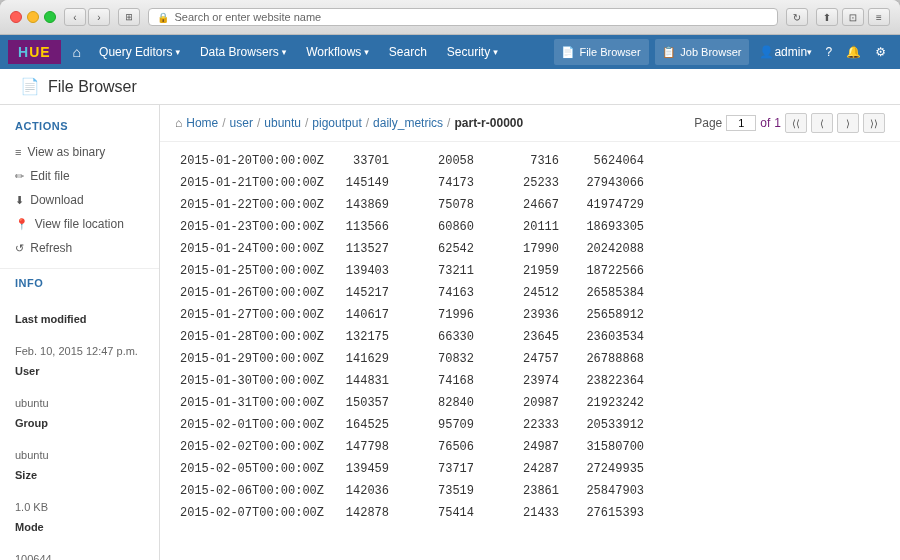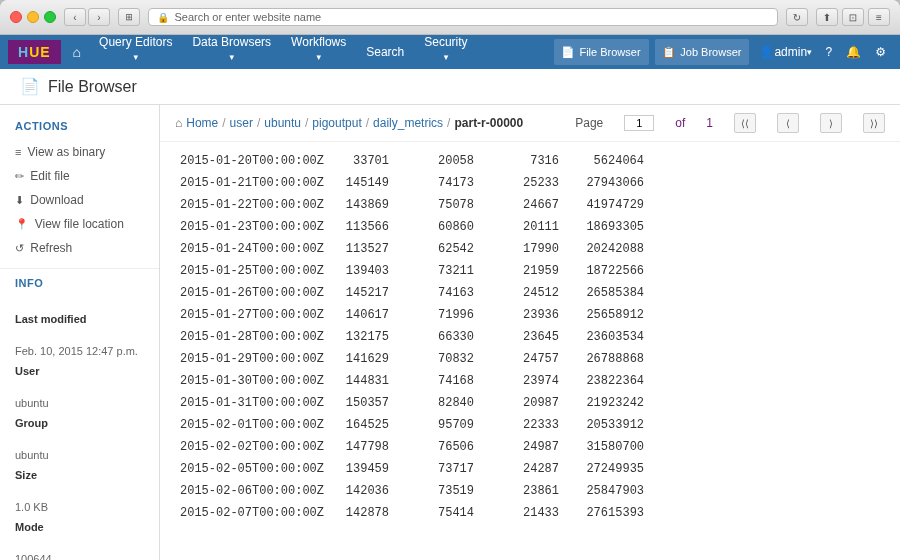--- a/index.html
+++ b/index.html
@@ -126,21 +126,20 @@
 
     .nav-menu-item {
       color: white;
       padding: 0 10px;
       height: 34px;
       display: flex;
       align-items: center;
       gap: 3px;
       cursor: pointer;
       font-size: 12px;
-      flex-direction: column;
     }
     .nav-menu-item .chevron { font-size: 9px; }
 
     .nav-search-btn {
       color: white;
       padding: 0 10px;
       height: 34px;
       display: flex;
       align-items: center;
       cursor: pointer;
@@ -273,21 +272,21 @@
     .breadcrumb-home { color: #666; }
     .breadcrumb-sep { color: #999; }
     .breadcrumb-link { color: #2f6fa8; cursor: pointer; }
     .breadcrumb-current { font-weight: bold; color: #333; }
 
     .breadcrumb-spacer { flex: 1; }
 
     .pagination {
       display: flex;
       align-items: center;
-      gap: 21px;
+      gap: 4px;
       font-size: 12px;
     }
     .page-label { color: #555; }
     .page-input {
       width: 30px;
       border: 1px solid #ccc;
       text-align: center;
       padding: 1px 3px;
       font-size: 11px;
     }

